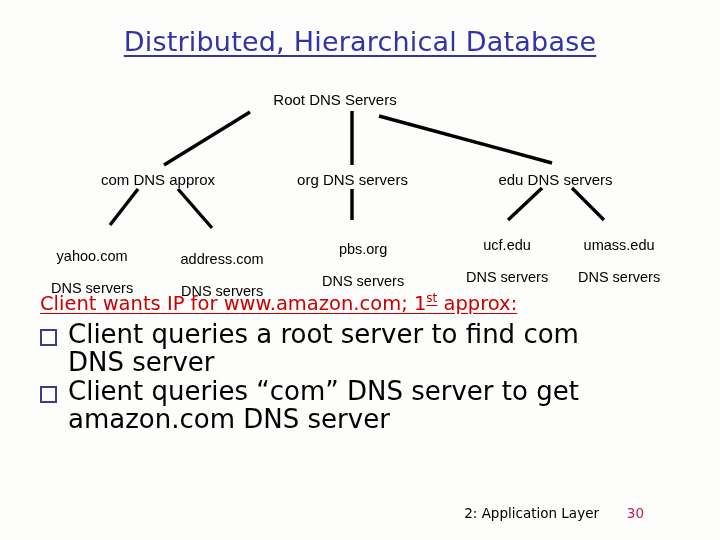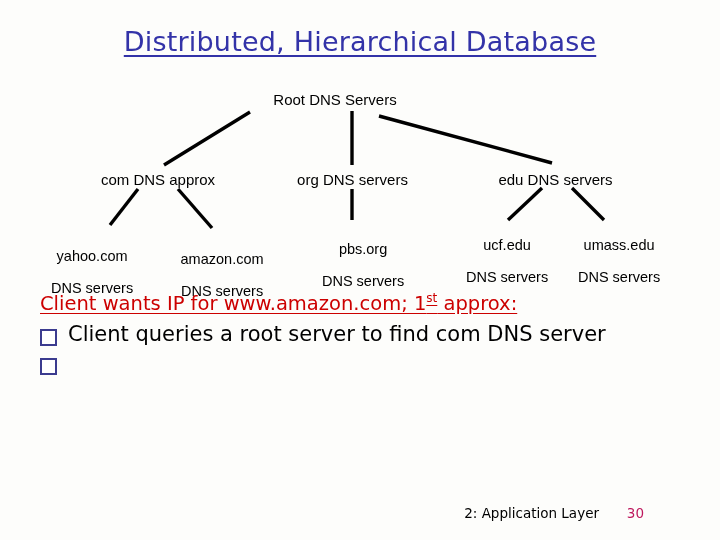--- a/index.html
+++ b/index.html
@@ -94,21 +94,21 @@
     width: 13px;
     height: 13px;
     min-width: 13px;
     border: 2.5px solid #3b3b8f;
     background: #ffffff;
     margin-top: 9px;
     margin-right: 11px;
   }
   .bullet-text {
     font-family: "DejaVu Sans", sans-serif;
-    font-size: 21px;
+    font-size: 26px;
     line-height: 28px;
     color: #000000;
     max-width: 570px;
   }
 
   
   #footer {
     position: absolute;
     left: 0;
     top: 505px;
@@ -165,21 +165,21 @@
   <div class="tree-label lvl2" style="left:58px; top:92px; width:200px;">com DNS approx</div>
   <div class="tree-label lvl2" style="left:260px; top:92px; width:185px;">org DNS servers</div>
   <div class="tree-label lvl2" style="left:463px; top:92px; width:185px;">edu DNS servers</div>
 
   <div class="tree-label lvl3" style="left:28px; top:152px; width:112px;">
     <span>yahoo.com</span><br>
     <span>DNS servers</span>
   </div>
 
   <div class="tree-label lvl3" style="left:154px; top:155px; width:120px;">
-    <span>amazon.com</span><br>
+    <span>address.com</span><br>
     <span>DNS servers</span>
   </div>
 
   <div class="tree-label lvl3" style="left:300px; top:145px; width:110px;">
     <span>pbs.org</span><br>
     <span>DNS servers</span>
   </div>
 
   <div class="tree-label lvl3" style="left:444px; top:141px; width:110px;">
     <span>ucf.edu</span><br>
@@ -194,19 +194,20 @@
 
 <div id="red-heading"><span>Client wants IP for www.amazon.com; 1</span><sup>st</sup><span> approx:</span></div>
 
 <div id="bullets">
   <div class="bullet-row">
     <span class="bullet-marker"></span>
     <span class="bullet-text">Client queries a root server to find com DNS server</span>
   </div>
   <div class="bullet-row">
     <span class="bullet-marker"></span>
+    <span class="bullet-text">Client queries “com” DNS server to get amazon.com DNS server</span>
   </div>
 </div>
 
 <div id="footer">
   <span id="footer-chapter">2: Application Layer</span>
   <span id="footer-page">30</span>
 </div>
 
 </body></html>

